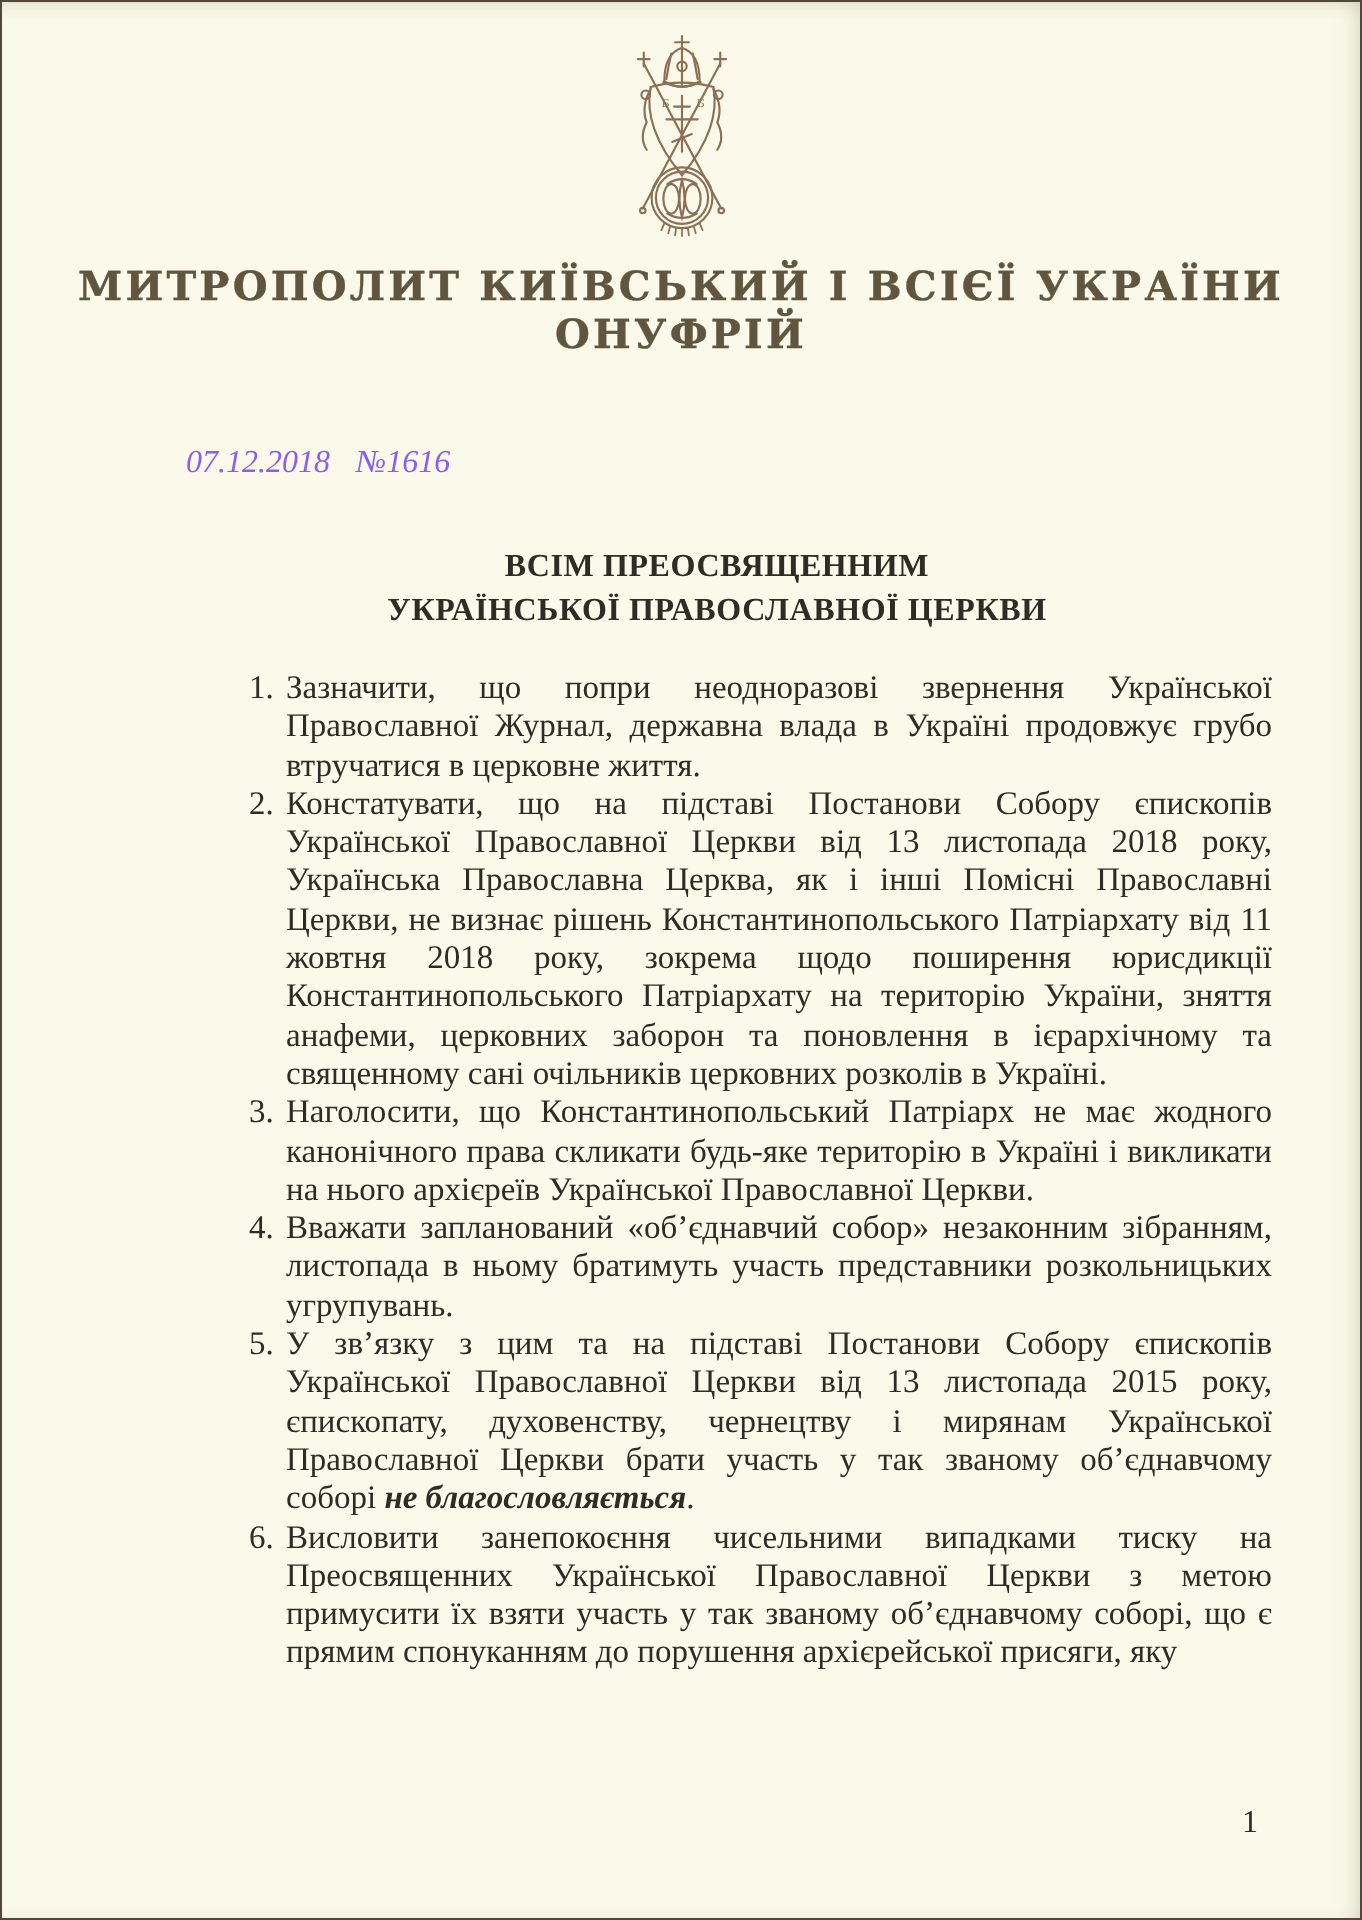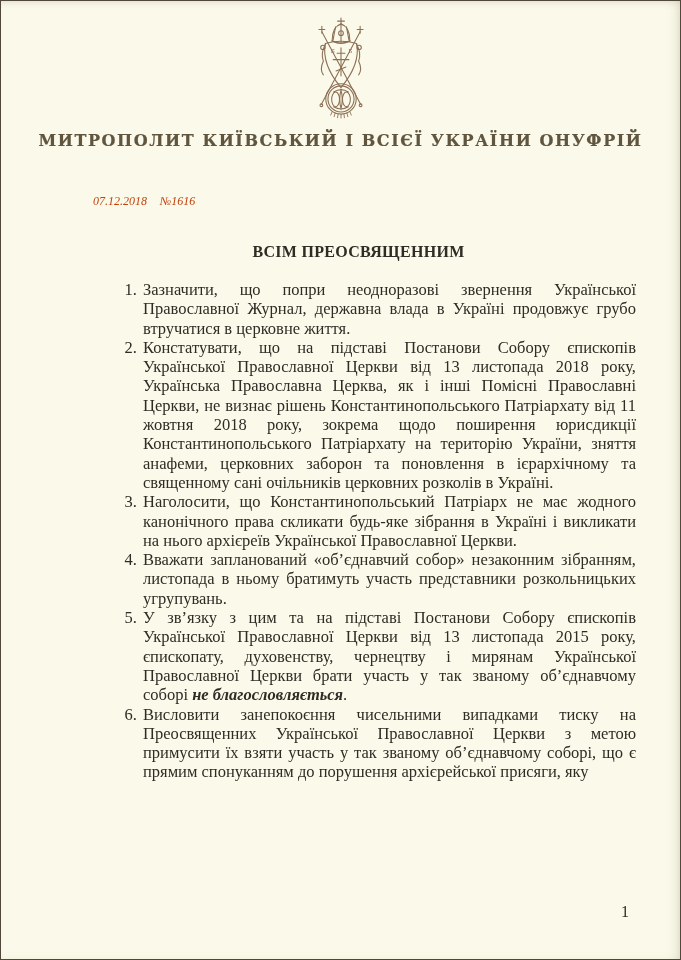--- a/index.html
+++ b/index.html
@@ -15,30 +15,30 @@
     box-shadow: inset -7px 0 14px -8px rgba(110,100,78,0.35),
                 inset 0 6px 10px -8px rgba(110,100,78,0.3);
   }
   .emblem-wrap { width:92px; margin:16px auto 0; }
   .emblem-wrap svg { display:block; width:92px; height:102px; }
   .letterhead-title {
     margin-top:12px;
     text-align:center;
     font-family:"DejaVu Serif", serif;
     font-weight:bold;
-    font-size:16px;
+    font-size:20px;
     letter-spacing:1.6px;
     color:#60553f;
     -webkit-text-stroke:0.2px #60553f;
   }
   .meta-line {
     margin:44px 0 0 92px;
     font-style:italic;
-    font-size:12px;
-    color:#c2410c;
+    font-size:16px;
+    color:#8b5cf6;
   }
   .doc-number { margin-left:13px; }
   .addressee {
     margin-top:32px;
     padding-left:36px;
     text-align:center;
     font-weight:bold;
     font-size:16px;
     line-height:22px;
     letter-spacing:0.3px;
@@ -137,27 +137,28 @@
   </div>
 
   <div class="letterhead-title">МИТРОПОЛИТ КИЇВСЬКИЙ І ВСІЄЇ УКРАЇНИ ОНУФРІЙ</div>
 
   <div class="meta-line">
     <span>07.12.2018</span><span class="doc-number">№1616</span>
   </div>
 
   <div class="addressee">
     <div>ВСІМ ПРЕОСВЯЩЕННИМ</div>
+    <div>УКРАЇНСЬКОЇ ПРАВОСЛАВНОЇ ЦЕРКВИ</div>
   </div>
 
 
   <ol class="items">
     <li><span>Зазначити, що попри неодноразові звернення Української Православної Журнал, державна влада в Україні продовжує грубо втручатися в церковне життя.</span><span class="b"></span><span></span></li>
     <li><span>Констатувати, що на підставі Постанови Собору єпископів Української Православної Церкви від 13 листопада 2018 року, Українська Православна Церква, як і інші Помісні Православні Церкви, не визнає рішень Константинопольського Патріархату від 11 жовтня 2018 року, зокрема щодо поширення юрисдикції Константинопольського Патріархату на територію України, зняття анафеми, церковних заборон та поновлення в ієрархічному та священному сані очільників церковних розколів в Україні.</span><span class="b"></span><span></span></li>
-    <li><span>Наголосити, що Константинопольський Патріарх не має жодного канонічного права скликати будь-яке зібрання в Україні і викликати на нього архієреїв Української Православної Церкви.</span><span class="b"></span><span></span></li>
+    <li><span>Наголосити, що Константинопольський Патріарх не має жодного канонічного права скликати будь-яке територію в Україні і викликати на нього архієреїв Української Православної Церкви.</span><span class="b"></span><span></span></li>
     <li><span>Вважати запланований «об’єднавчий собор» незаконним зібранням, листопада в ньому братимуть участь представники розкольницьких угрупувань.</span><span class="b"></span><span></span></li>
     <li><span>У зв’язку з цим та на підставі Постанови Собору єпископів Української Православної Церкви від 13 листопада 2015 року, єпископату, духовенству, чернецтву і мирянам Української Православної Церкви брати участь у так званому об’єднавчому соборі </span><span class="b">не благословляється</span><span>.</span></li>
     <li><span>Висловити занепокоєння чисельними випадками тиску на Преосвященних Української Православної Церкви з метою примусити їх взяти участь у так званому об’єднавчому соборі, що є прямим спонуканням до порушення архієрейської присяги, яку</span><span class="b"></span><span></span></li>
   </ol>
 
   <div class="page-number">1</div>
 
 </div>
 
 </body></html>

